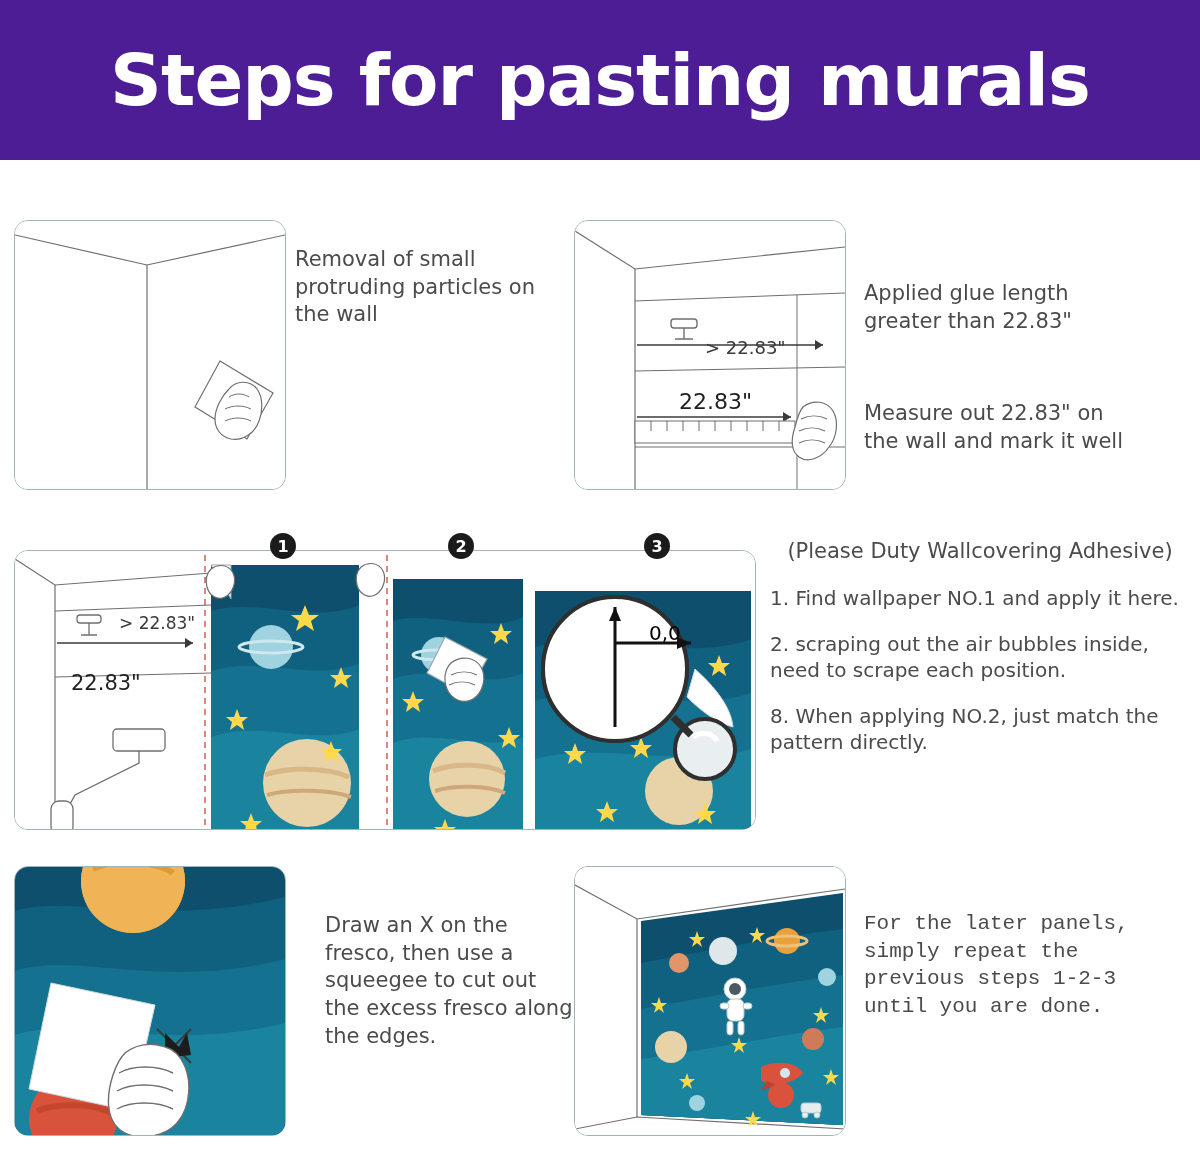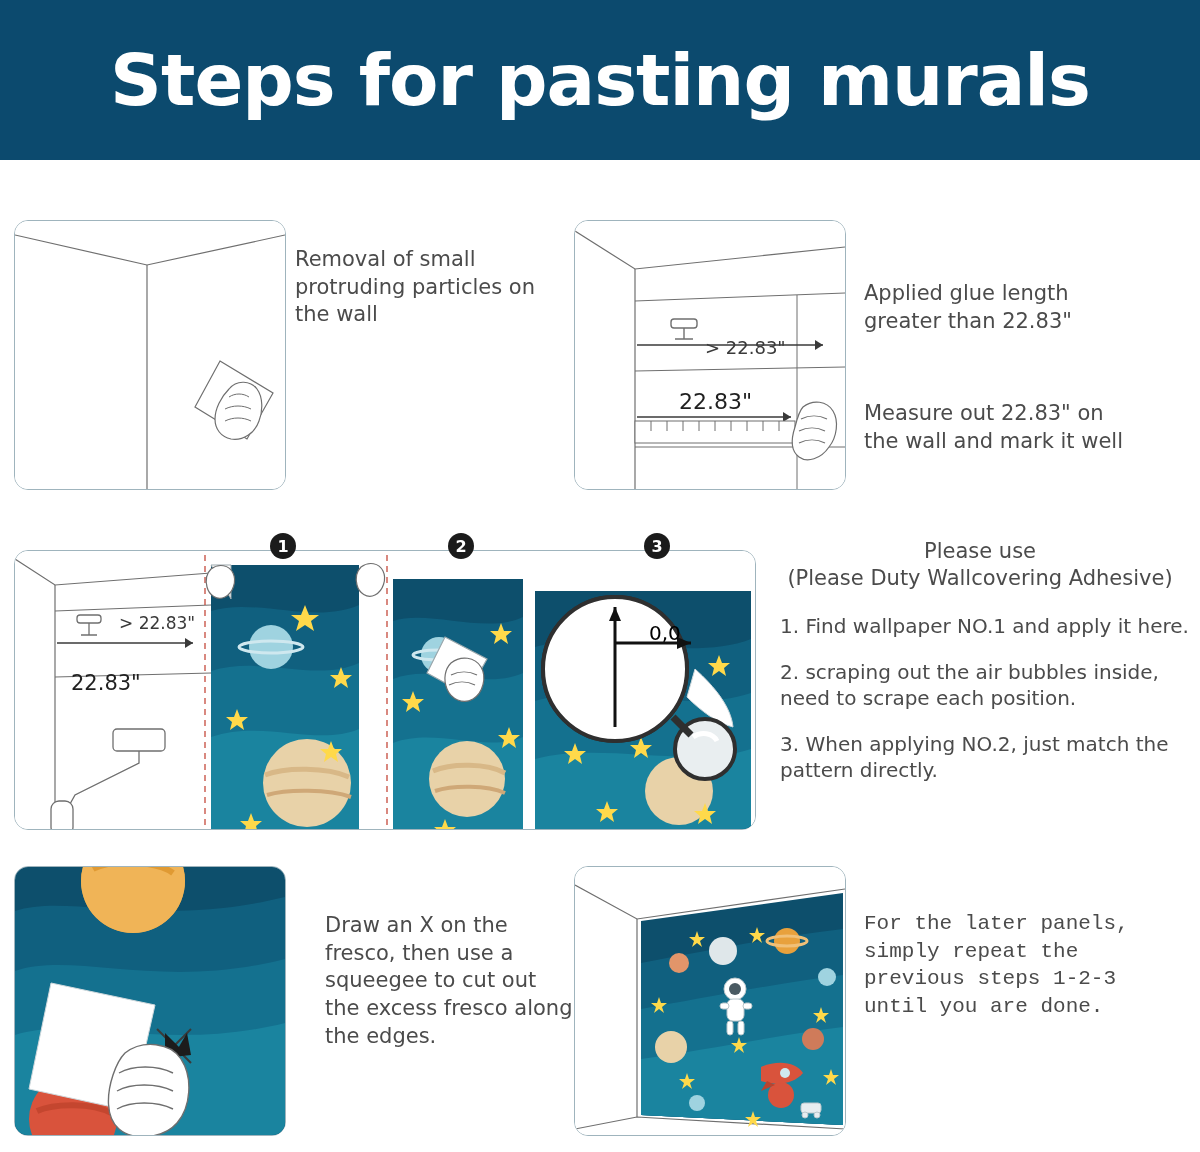--- a/index.html
+++ b/index.html
@@ -9,21 +9,21 @@
     background: #ffffff;
     font-family: "DejaVu Sans", "Liberation Sans", sans-serif;
     color: #3a3a3a;
     overflow: hidden;
     position: relative;
   }
 
   
   .header {
     width: 1200px; height: 160px;
-    background: #0c4a6e;
+    background: #4c1d95;
     display: flex; align-items: center; justify-content: center;
   }
   .header-title {
     color: #ffffff;
     font-size: 72px;
     font-weight: bold;
     letter-spacing: -1px;
     line-height: 1;
   }
 
@@ -57,21 +57,21 @@
     font-size: 16px; font-weight: bold;
     display: flex; align-items: center; justify-content: center;
     z-index: 6;
   }
   #badge-1 { left: 270px; top: 533px; }
   #badge-2 { left: 448px; top: 533px; }
   #badge-3 { left: 644px; top: 533px; }
 
   #side-3 { left: 770px; top: 538px; width: 420px; }
   #side-3 .please { text-align: center; font-size: 21px; line-height: 1.3; }
-  #side-3 .item { margin-top: 20px; font-size: 20px; line-height: 1.3; margin-left: 10px; }
+  #side-3 .item { margin-top: 20px; font-size: 20px; line-height: 1.3; }
 
   
   #panel-4 { left: 14px; top: 866px; width: 272px; height: 270px; }
   #txt-4   { left: 304px; top: 912px; width: 250px; margin-left: 21px; }
 
   #panel-5 { left: 574px; top: 866px; width: 272px; height: 270px; }
   #txt-5   { left: 864px; top: 910px; width: 300px; font-family: Liberation Mono, monospace; }
 
   
   .navy  { fill: #0d4f6c; }
@@ -279,25 +279,24 @@
   <div style="position:absolute; left:104px; top:62px; font-size:17px; color:#3a3a3a;">&gt; 22.83"</div>
   <div style="position:absolute; left:56px; top:120px; font-size:21px; color:#1f1f1f;">22.83"</div>
   <div style="position:absolute; left:634px; top:70px; font-size:20px; color:#000000;">0,0</div>
 </div>
 
 <div class="step-badge" id="badge-1">1</div>
 <div class="step-badge" id="badge-2">2</div>
 <div class="step-badge" id="badge-3">3</div>
 
 <div class="text-block" id="side-3">
-  <div class="please">Please use</div>
   <div class="please">(Please Duty Wallcovering Adhesive)</div>
   <div class="item">1. Find wallpaper NO.1 and apply it here.</div>
   <div class="item">2. scraping out the air bubbles inside, need to scrape each position.</div>
-  <div class="item">3. When applying NO.2, just match the pattern directly.</div>
+  <div class="item">8. When applying NO.2, just match the pattern directly.</div>
 </div>
 
 <div class="panel" id="panel-4">
   <svg width="270" height="268" viewBox="0 0 270 268">
     <rect x="0" y="0" width="270" height="268" class="navy"></rect>
     <path d="M0 44 C52 26 140 62 270 30 L270 268 L0 268 Z" class="navy2"></path>
     <path d="M0 104 C60 84 146 124 270 92 L270 268 L0 268 Z" class="navy3"></path>
     <path d="M0 168 C64 148 150 186 270 156 L270 268 L0 268 Z" class="teal"></path>
     <circle cx="118" cy="14" r="52" fill="#e8a13c"></circle>
     <circle cx="118" cy="14" r="52" fill="#f0b457"></circle>

